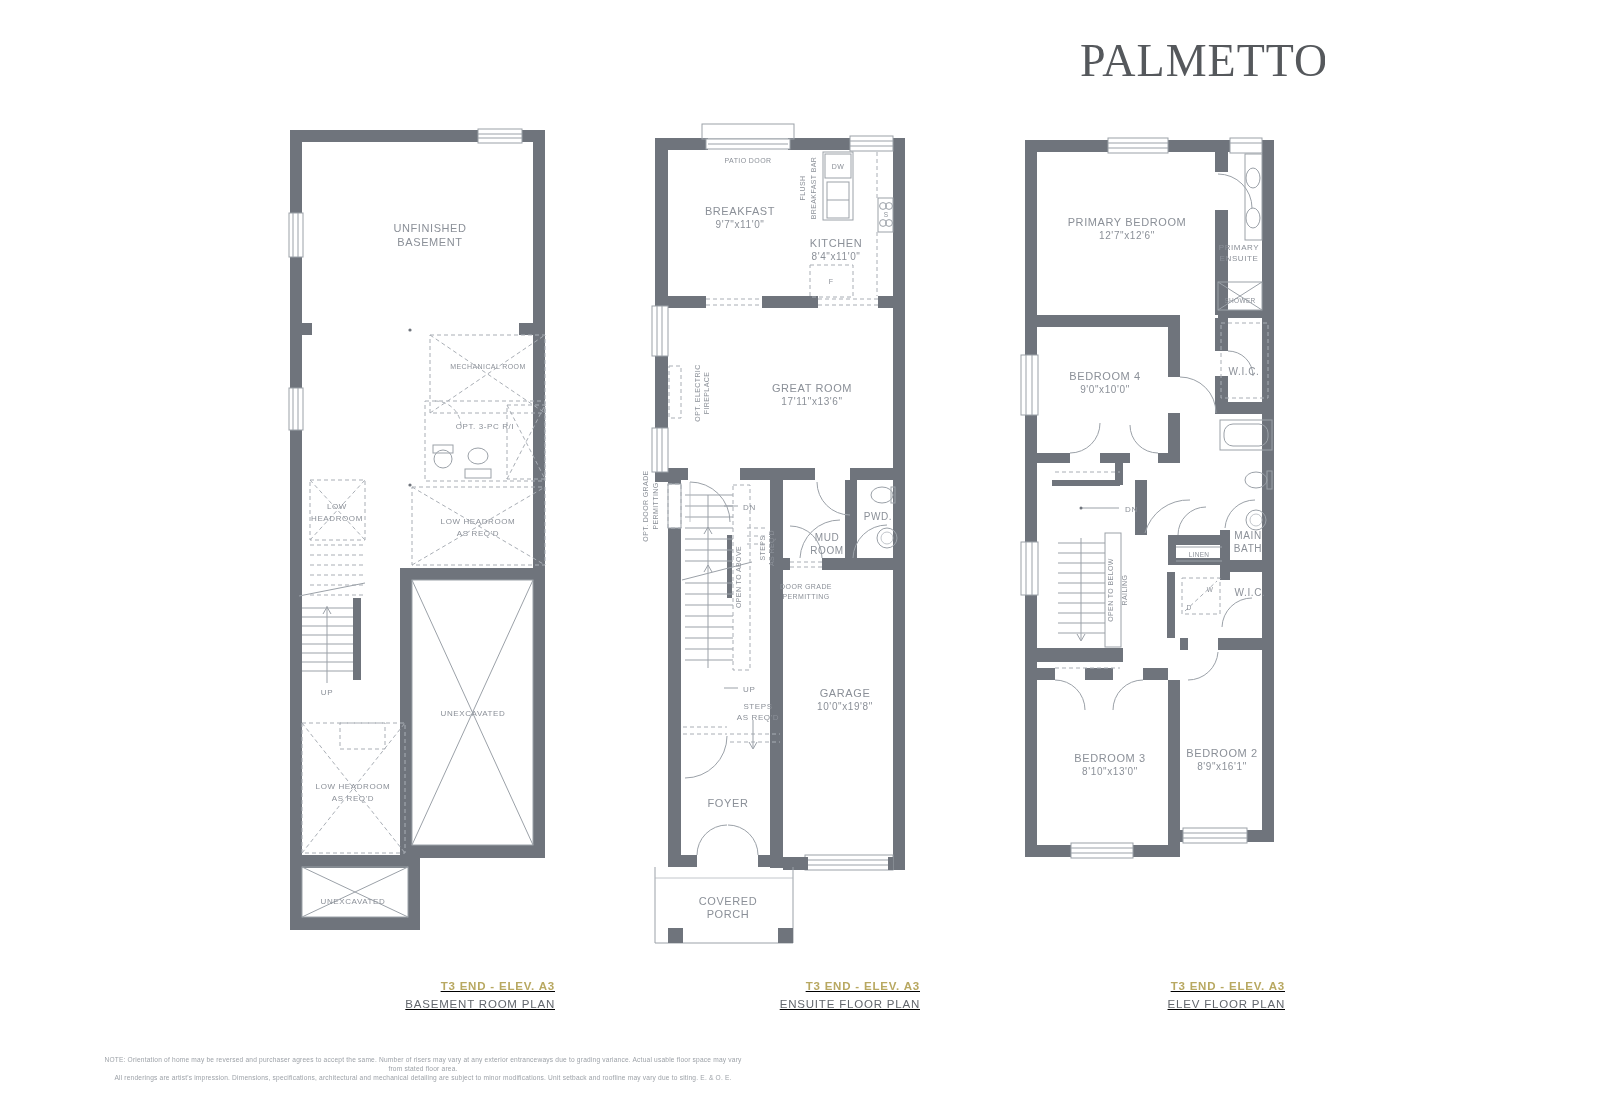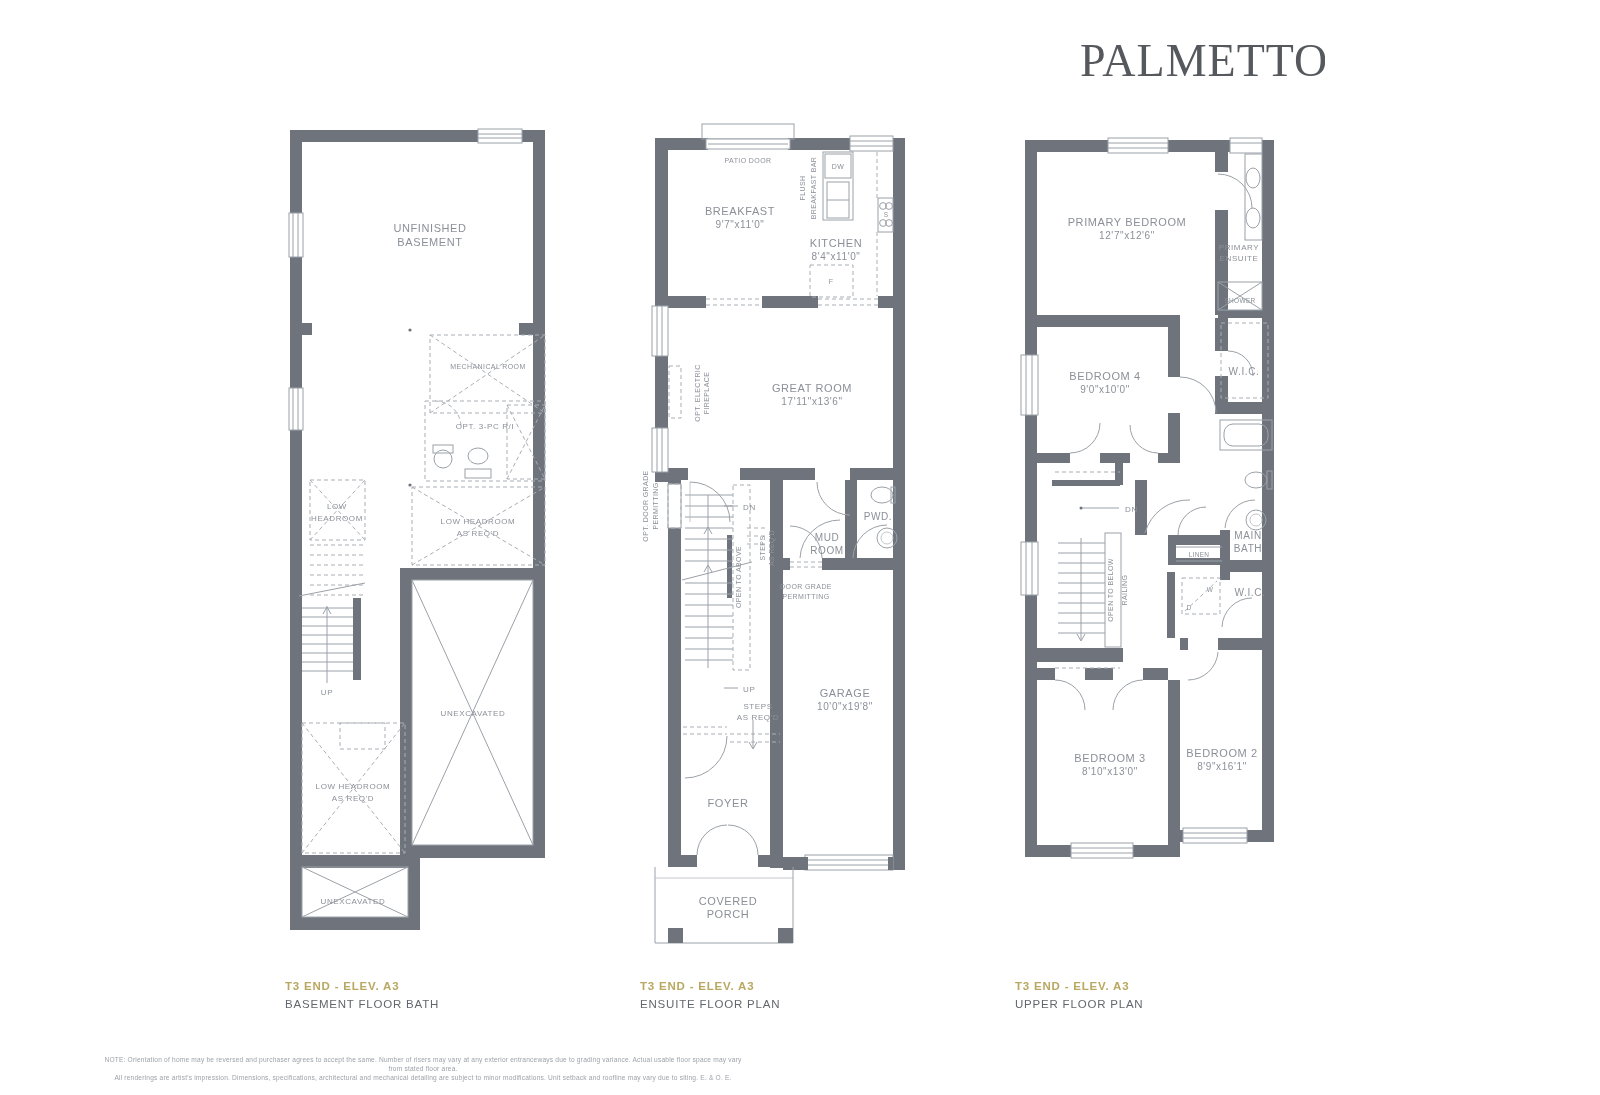--- a/index.html
+++ b/index.html
@@ -14,21 +14,21 @@
   #svg-upper{left:1015px;top:130px;}
   .w{fill:#6f747c;stroke:none;}
   .ln{fill:none;stroke:#9ba1a8;stroke-width:1;}
   .lnth{fill:none;stroke:#b3b8be;stroke-width:0.8;}
   .win{fill:#fff;stroke:#9ba1a8;stroke-width:1;}
   .dsh{fill:none;stroke:#a9aeb5;stroke-width:1;stroke-dasharray:4 3;}
   .rail{fill:#6f747c;}
   text{fill:#8b9098;font-family:"Liberation Sans",sans-serif;letter-spacing:.6px;}
   .t11{font-size:11px;} .t10{font-size:10px;} .t8{font-size:8px;}
   .t7{font-size:7px;letter-spacing:.4px;} .t6{font-size:6.5px;letter-spacing:.3px;}
-  .caption{position:absolute;text-align:left;}
+  .caption{position:absolute;text-align:right;text-decoration:underline;}
   .cap-basement{left:285px;width:270px;top:980px;}
   .cap-ground{left:640px;width:280px;top:980px;}
   .cap-upper{left:1015px;width:270px;top:980px;}
   .cap-model{color:#b8a861;font-weight:bold;font-size:11.5px;letter-spacing:.8px;}
   .cap-name{color:#63676d;font-size:11.5px;letter-spacing:.8px;margin-top:6px;}
   .footnote{position:absolute;left:98px;top:1055px;width:650px;text-align:center;
             font-size:6.6px;line-height:9px;color:#9da2a8;letter-spacing:.2px;}
 </style>
 </head>
 <body>
@@ -445,29 +445,29 @@
     <text class="t6" x="174" y="480" text-anchor="middle">D</text>
     <text class="t10" x="235" y="466" text-anchor="middle">W.I.C.</text>
     <text class="t11" x="95" y="632" text-anchor="middle">BEDROOM 3</text>
     <text class="t10" x="95" y="645" text-anchor="middle">8'10"x13'0"</text>
     <text class="t11" x="207" y="627" text-anchor="middle">BEDROOM 2</text>
     <text class="t10" x="207" y="640" text-anchor="middle">8'9"x16'1"</text>
   </svg>
 
   <div class="caption cap-basement">
     <div class="cap-model">T3 END - ELEV. A3</div>
-    <div class="cap-name">BASEMENT FLOOR BATH</div>
+    <div class="cap-name">BASEMENT ROOM PLAN</div>
   </div>
   <div class="caption cap-ground">
     <div class="cap-model">T3 END - ELEV. A3</div>
     <div class="cap-name">ENSUITE FLOOR PLAN</div>
   </div>
   <div class="caption cap-upper">
     <div class="cap-model">T3 END - ELEV. A3</div>
-    <div class="cap-name">UPPER FLOOR PLAN</div>
+    <div class="cap-name">ELEV FLOOR PLAN</div>
   </div>
 
   <div class="footnote">
     <div>NOTE: Orientation of home may be reversed and purchaser agrees to accept the same. Number of risers may vary at any exterior entranceways due to grading variance. Actual usable floor space may vary from stated floor area.</div>
     <div>All renderings are artist's impression. Dimensions, specifications, architectural and mechanical detailing are subject to minor modifications. Unit setback and roofline may vary due to siting. E. &amp; O. E.</div>
   </div>
 
 </div>
 
 </body></html>

